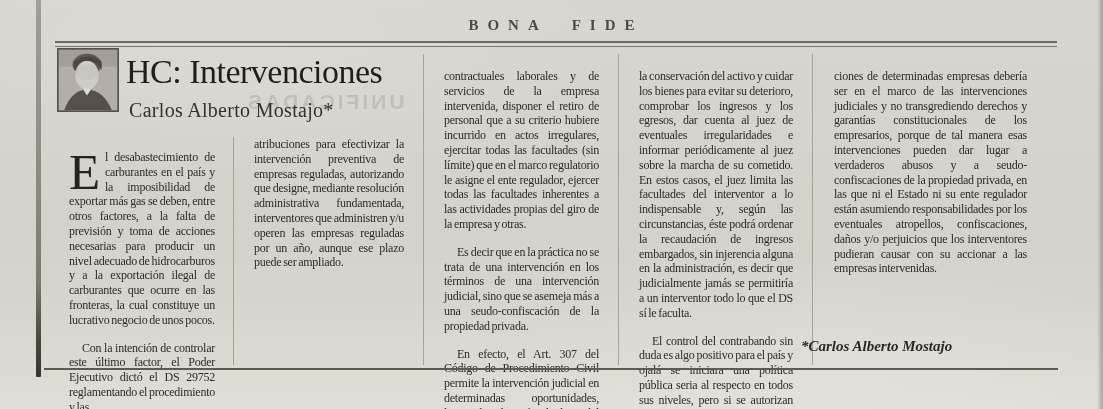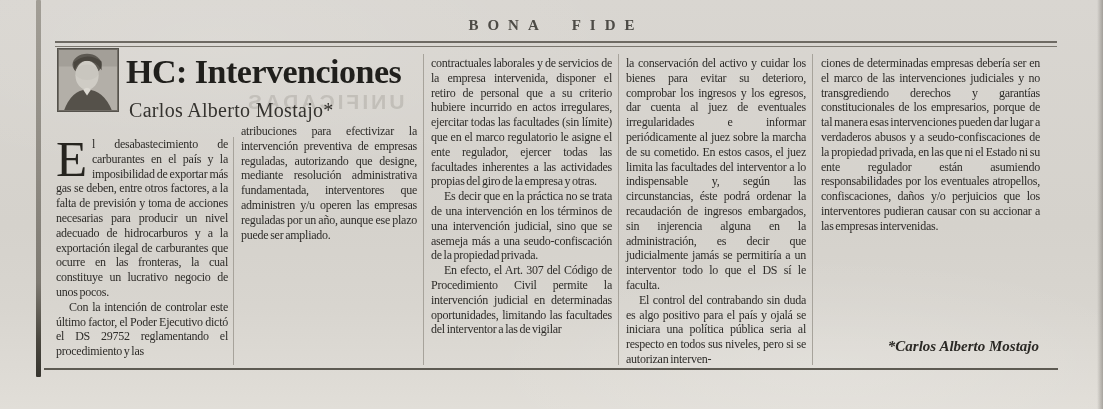--- a/index.html
+++ b/index.html
@@ -23,46 +23,46 @@
     font-size:15px;font-weight:bold;letter-spacing:9px;word-spacing:12px;color:#4d4b46;}
   .double-rule{position:absolute;top:41px;left:55px;width:1002px;height:3px;
     border-top:2px solid #6e6a63;border-bottom:1px solid #7b776f;}
   .bottom-rule{position:absolute;top:368px;left:44px;width:1014px;height:2px;background:#5d5a52;}
 
   .author-photo{position:absolute;left:57px;top:48px;width:62px;height:64px;
     border:1px solid #55524c;background:#b9b5ae;box-sizing:border-box;}
   .author-photo svg{display:block;width:100%;height:100%;}
 
   .article-title{position:absolute;left:126px;top:53px;width:300px;
-    font-size:34px;font-weight:bold;letter-spacing:-0.5px;color:#201f1c;}
+    font-size:34px;font-weight:normal;letter-spacing:-0.5px;color:#201f1c;}
   .byline{position:absolute;left:129px;top:99px;font-size:20px;color:#34322e;letter-spacing:0.3px;}
 
   .ghost{position:absolute;left:245px;top:90px;transform:scaleX(-1);
     font-size:21px;font-weight:bold;letter-spacing:3px;color:rgba(115,110,100,0.22);
     font-family:"Liberation Sans",sans-serif;}
 
   .col{position:absolute;}
-  .col p{margin:0;text-align:justify;text-indent:13px;
+  .col p{margin:13px;text-align:justify;text-indent:13px;
     font-size:12px;line-height:14.8px;color:#2e2c29;
     letter-spacing:-0.25px;word-spacing:-1px;hyphens:auto;}
   .col p.first{text-indent:0;}
   .col1{left:56px;top:137px;width:172px;}
   .col2{left:241px;top:124px;width:176px;}
   .col3{left:431px;top:56px;width:181px;}
   .col4{left:626px;top:56px;width:180px;}
   .col5{left:821px;top:56px;width:219px;}
   .dropcap{float:left;font-size:51px;line-height:41px;padding:2px 5px 0 0;color:#26241f;}
 
   .sep{position:absolute;width:1px;background:#a7a39b;}
   .sep-1{left:233px;top:137px;height:228px;}
   .sep-2{left:423px;top:54px;height:311px;}
   .sep-3{left:618px;top:54px;height:311px;}
   .sep-4{left:812px;top:54px;height:311px;}
 
-  .signature{position:absolute;left:801px;top:338px;width:238px;text-align:right;color:#2b2925;}
+  .signature{position:absolute;left:801px;top:338px;width:238px;text-align:left;color:#2b2925;}
   .sig-name{font-weight:bold;font-style:italic;font-size:15px;}
   .sig-role{font-style:italic;font-size:13.5px;margin-top:1px;}
 </style>
 </head>
 <body>
 
 <div class="scan">
 
   <div class="fold-line"></div>
   <div class="right-shadow"></div>

